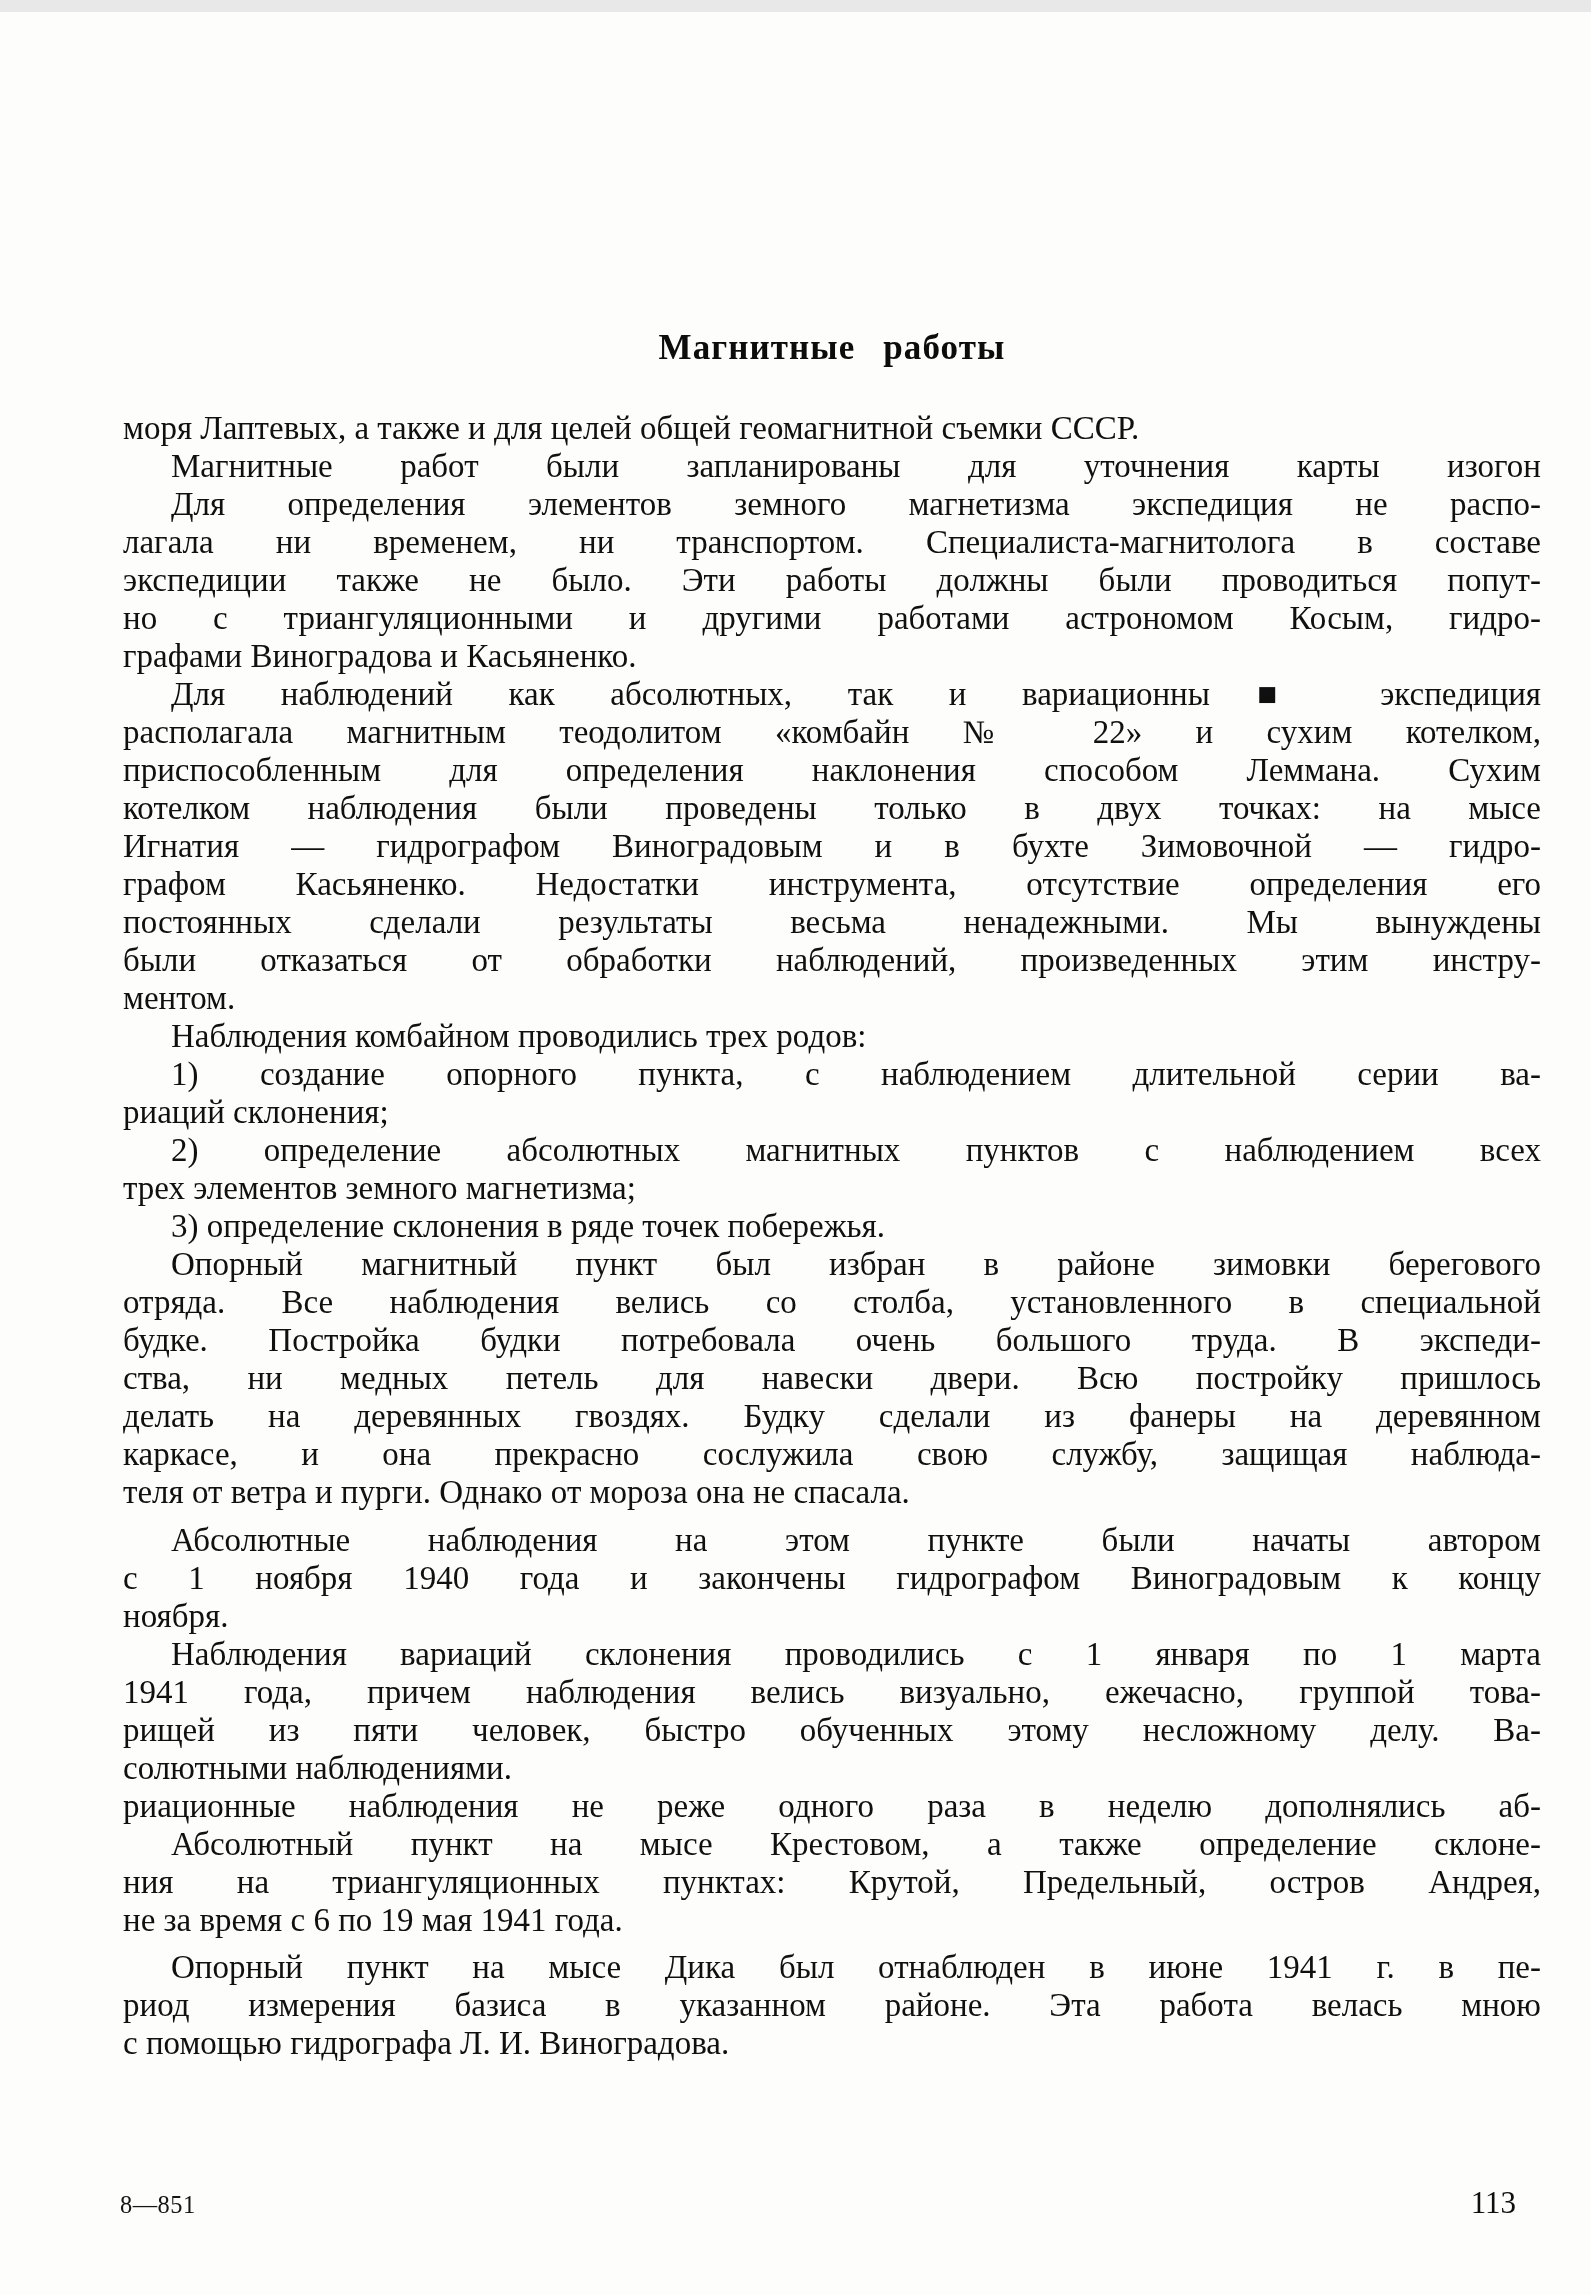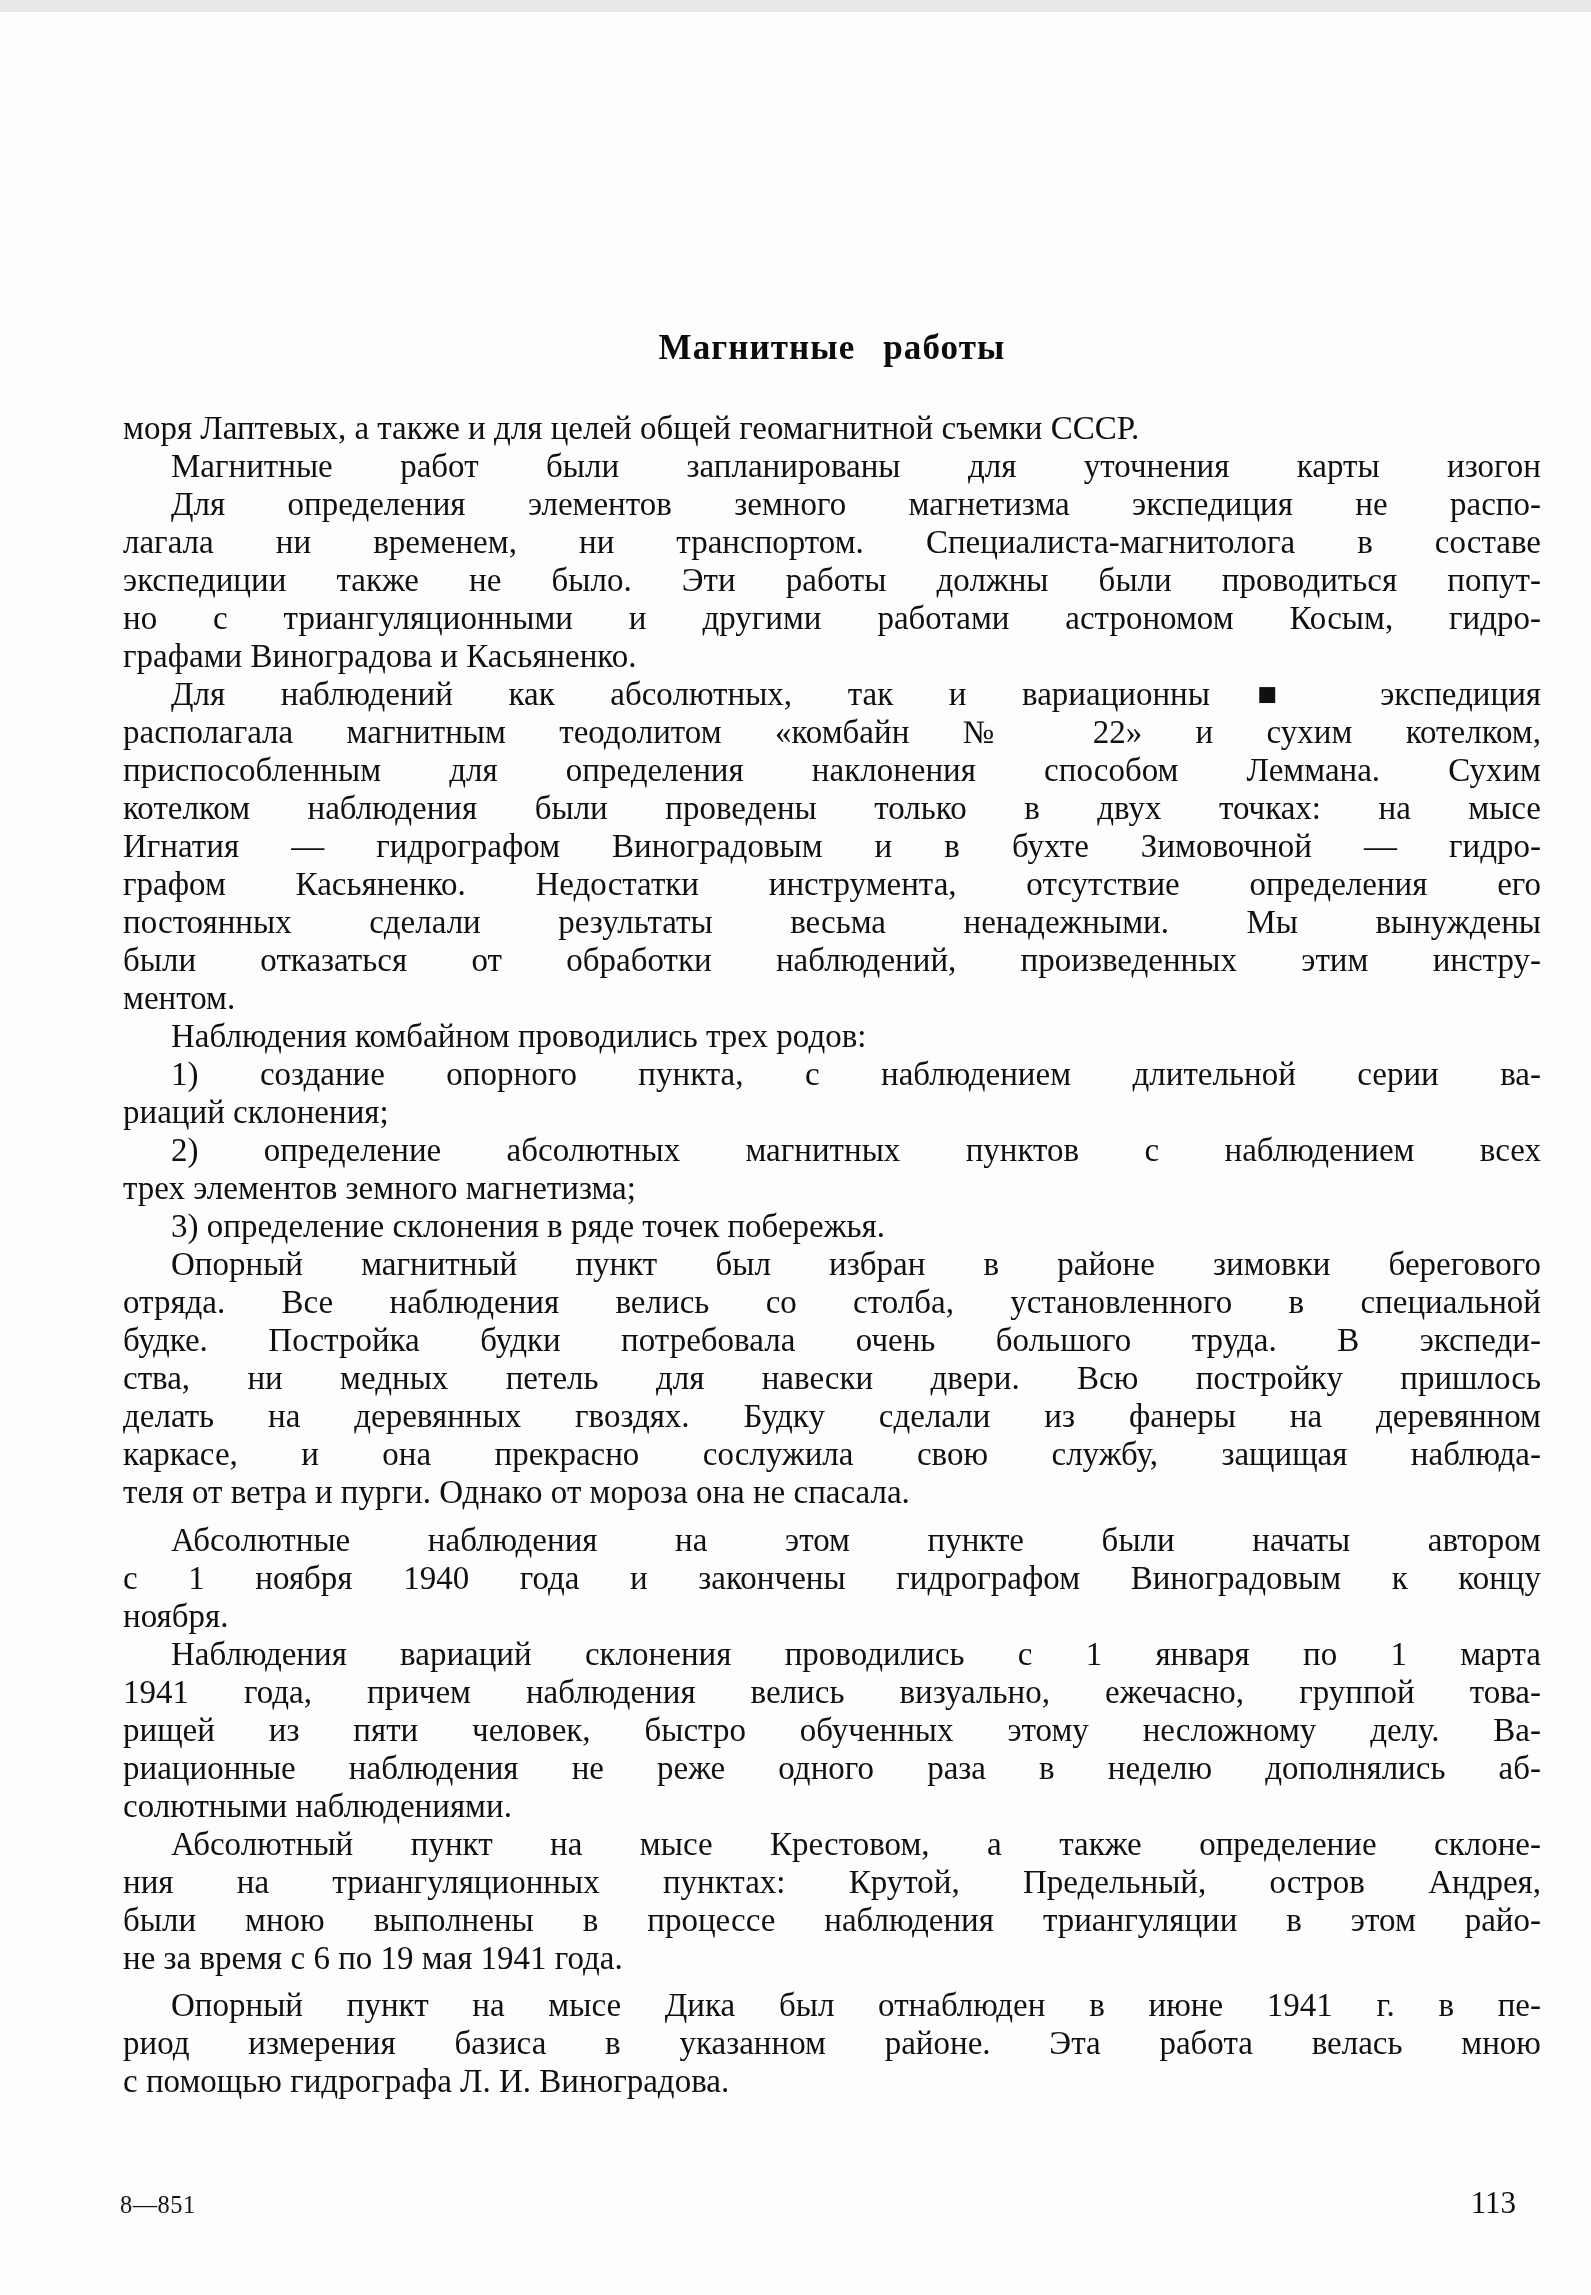--- a/index.html
+++ b/index.html
@@ -125,27 +125,26 @@
       </div>
       <div class="para gap">
         <div class="line indent">Абсолютные наблюдения на этом пункте были начаты автором</div>
         <div class="line">с 1 ноября 1940 года и закончены гидрографом Виноградовым к концу</div>
         <div class="line last">ноября.</div>
       </div>
       <div class="para">
         <div class="line indent">Наблюдения вариаций склонения проводились с 1 января по 1 марта</div>
         <div class="line">1941 года, причем наблюдения велись визуально, ежечасно, группой това-</div>
         <div class="line">рищей из пяти человек, быстро обученных этому несложному делу. Ва-</div>
+        <div class="line last">солютными наблюдениями.</div>
         <div class="line">риационные наблюдения не реже одного раза в неделю дополнялись аб-</div>
-        <div class="line last">солютными наблюдениями.</div>
       </div>
       <div class="para">
         <div class="line indent">Абсолютный пункт на мысе Крестовом, а также определение склоне-</div>
         <div class="line">ния на триангуляционных пунктах: Крутой, Предельный, остров Андрея,</div>
-        <div class="line">были мною выполнены в процессе наблюдения триангуляции в этом райо-</div>
         <div class="line last">не за время с 6 по 19 мая 1941 года.</div>
       </div>
       <div class="para gap">
         <div class="line indent">Опорный пункт на мысе Дика был отнаблюден в июне 1941 г. в пе-</div>
         <div class="line">риод измерения базиса в указанном районе. Эта работа велась мною</div>
         <div class="line last">с помощью гидрографа Л. И. Виноградова.</div>
       </div>
     </main>
 
   <div class="footer">

